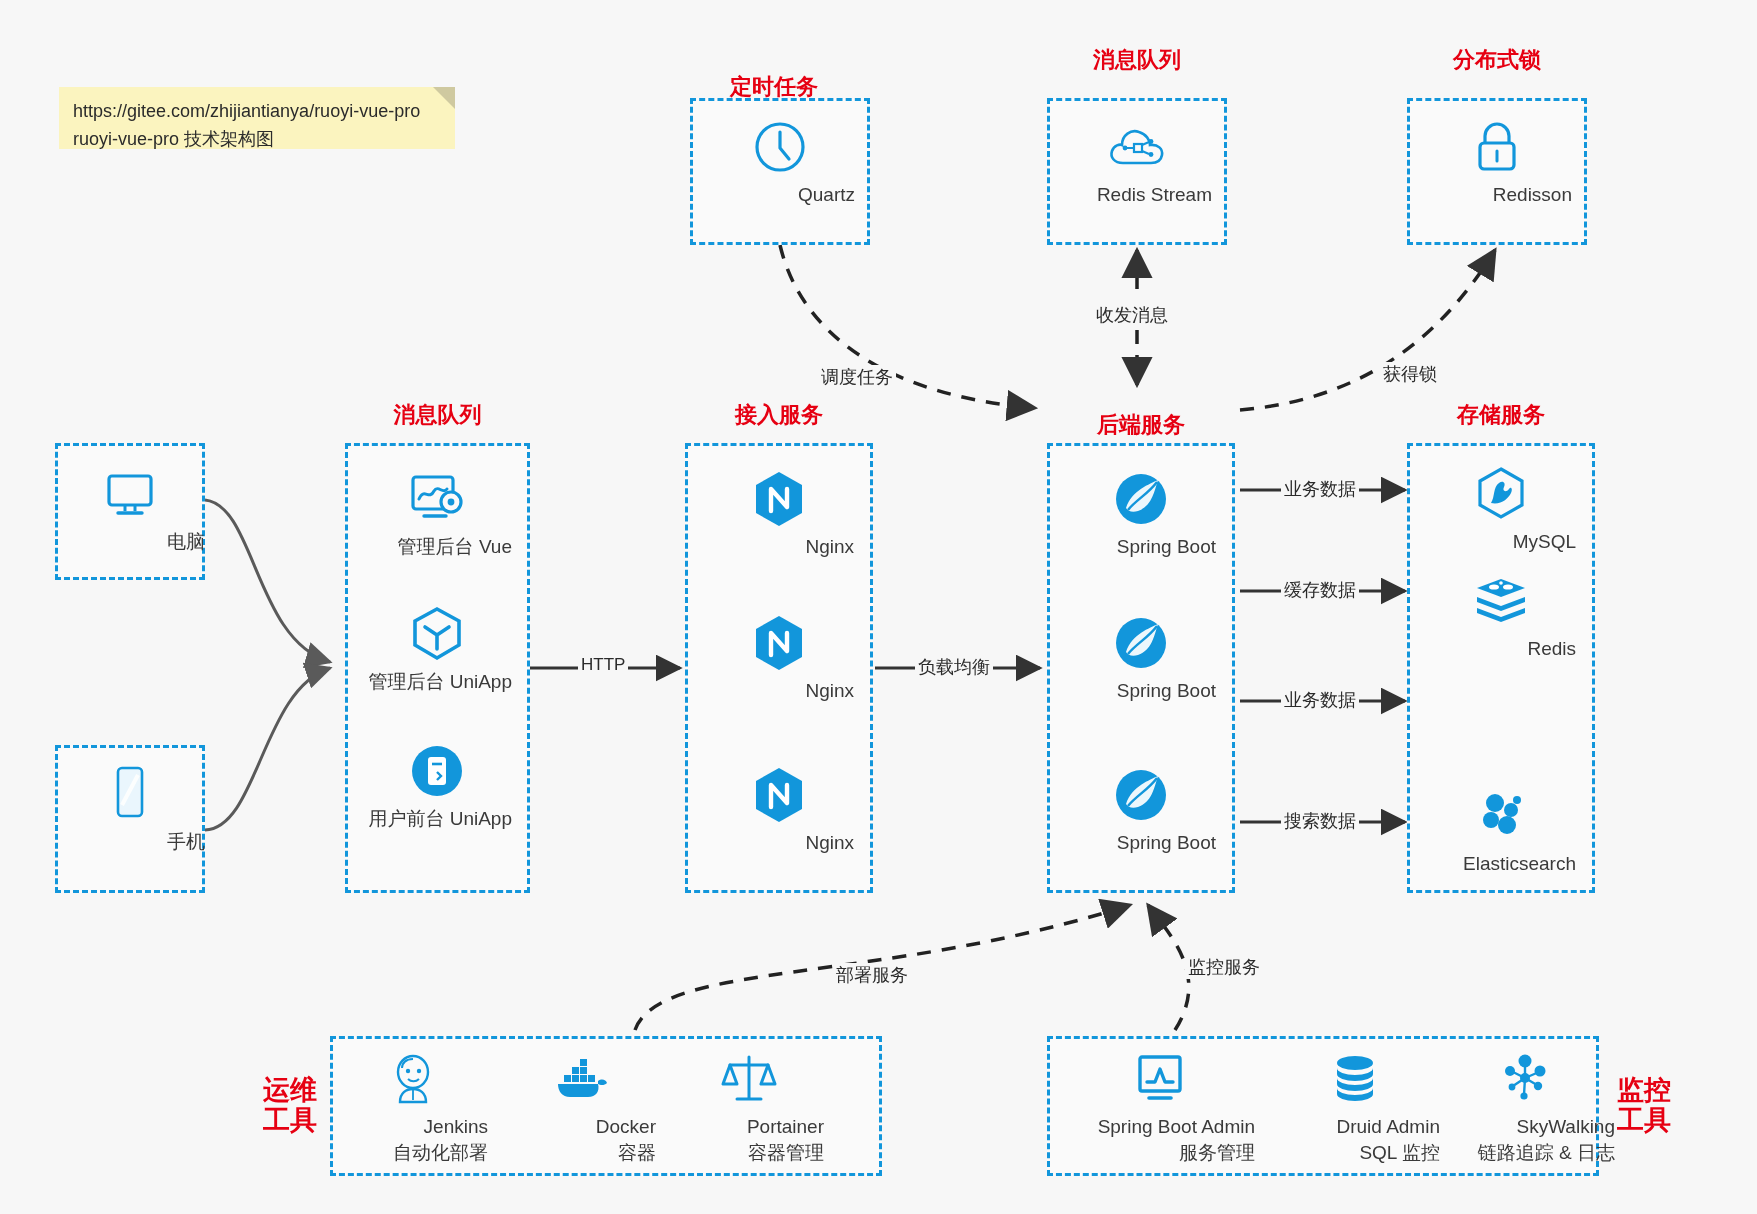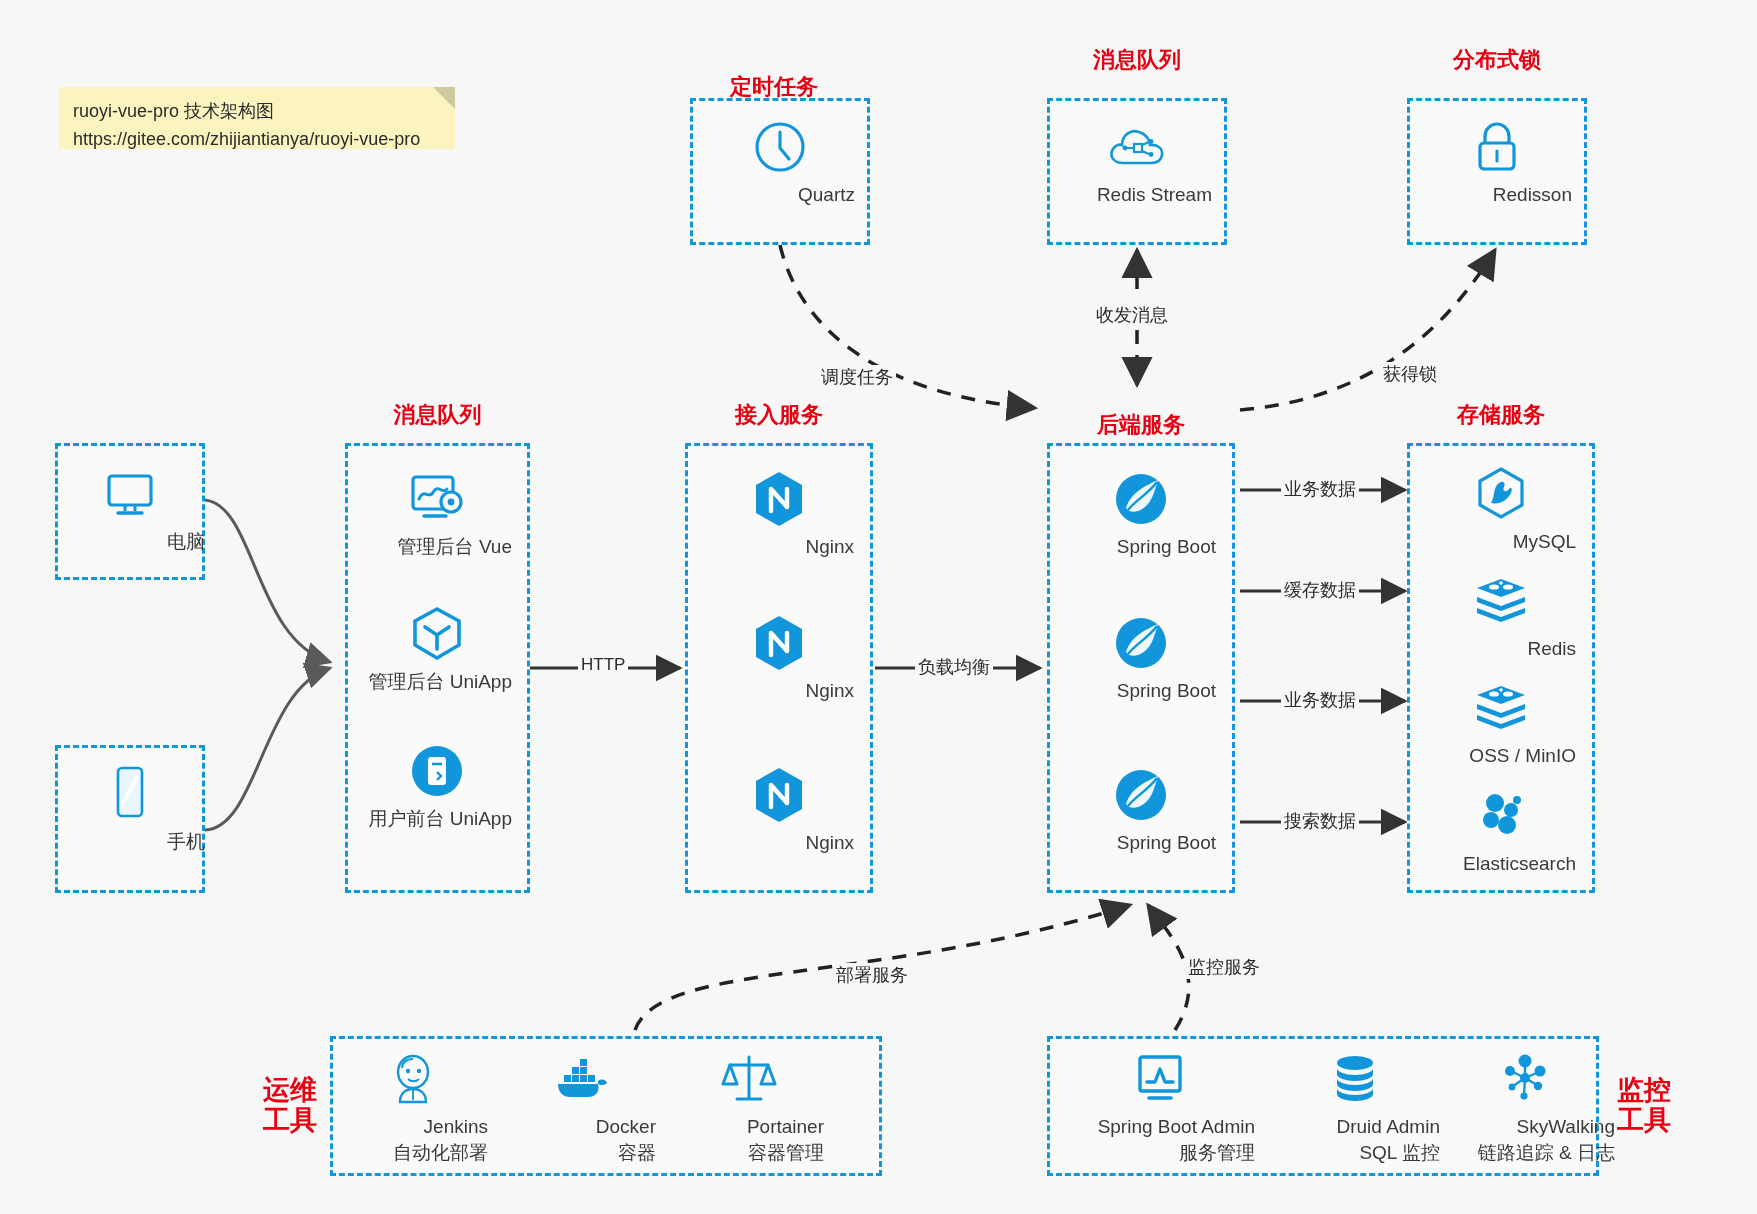--- a/index.html
+++ b/index.html
@@ -55,22 +55,22 @@
   }
   .elabel.cn{font-size:18px;}
 </style>
 </head>
 <body>
 
 <div id="canvas">
 
   <div class="note">
     <div class="fold"></div>
+    <div>https://gitee.com/zhijiantianya/ruoyi-vue-pro</div>
     <div>ruoyi-vue-pro 技术架构图</div>
-    <div>https://gitee.com/zhijiantianya/ruoyi-vue-pro</div>
   </div>
 
   <svg class="wires">
     <defs>
       <marker id="ah" viewBox="0 0 10 10" refX="9" refY="5" markerWidth="9" markerHeight="9" orient="auto-start-reverse">
         <path d="M0,0 L10,5 L0,10 z" fill="#333"></path>
       </marker>
       <marker id="ahg" viewBox="0 0 10 10" refX="9" refY="5" markerWidth="9" markerHeight="9" orient="auto-start-reverse">
         <path d="M0,0 L10,5 L0,10 z" fill="#5a5a5a"></path>
       </marker>
@@ -278,33 +278,20 @@
       <svg width="58" height="52" viewBox="0 0 58 52">
         <path d="M29 4 L53 13 L29 22 L5 13 Z" fill="#1296db"></path>
         <path d="M5 22 L29 31 L53 22 L53 27 L29 36 L5 27 Z" fill="#1296db"></path>
         <path d="M5 33 L29 42 L53 33 L53 38 L29 47 L5 38 Z" fill="#1296db"></path>
         <ellipse cx="22" cy="12" rx="5" ry="2.6" fill="#ffffff"></ellipse>
         <ellipse cx="36" cy="12" rx="5" ry="2.6" fill="#ffffff"></ellipse>
         <circle cx="29" cy="8" r="1.8" fill="#ffffff"></circle>
       </svg>
     </div>
     <div class="cap">Redis</div>
-  </div>
-  <div class="node" style="left:1426px;top:679px;">
-    <div class="ico">
-      <svg width="58" height="52" viewBox="0 0 58 52">
-        <path d="M29 4 L53 13 L29 22 L5 13 Z" fill="#1296db"></path>
-        <path d="M5 22 L29 31 L53 22 L53 27 L29 36 L5 27 Z" fill="#1296db"></path>
-        <path d="M5 33 L29 42 L53 33 L53 38 L29 47 L5 38 Z" fill="#1296db"></path>
-        <ellipse cx="22" cy="12" rx="5" ry="2.6" fill="#ffffff"></ellipse>
-        <ellipse cx="36" cy="12" rx="5" ry="2.6" fill="#ffffff"></ellipse>
-        <circle cx="29" cy="8" r="1.8" fill="#ffffff"></circle>
-      </svg>
-    </div>
-    <div class="cap">OSS / MinIO</div>
   </div>
   <div class="node" style="left:1426px;top:787px;">
     <div class="ico">
       <svg width="56" height="52" viewBox="0 0 56 52">
         <circle cx="22" cy="13" r="9" fill="#1296db"></circle>
         <circle cx="38" cy="20" r="7" fill="#1296db"></circle>
         <circle cx="18" cy="30" r="8" fill="#1296db"></circle>
         <circle cx="34" cy="35" r="9" fill="#1296db"></circle>
         <circle cx="44" cy="10" r="4" fill="#1296db"></circle>
       </svg>

